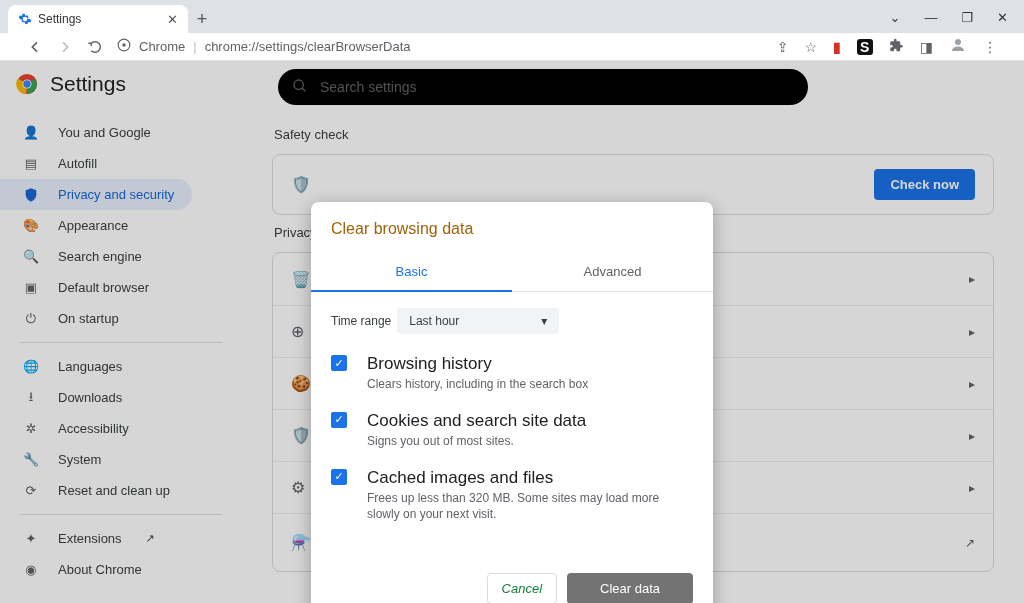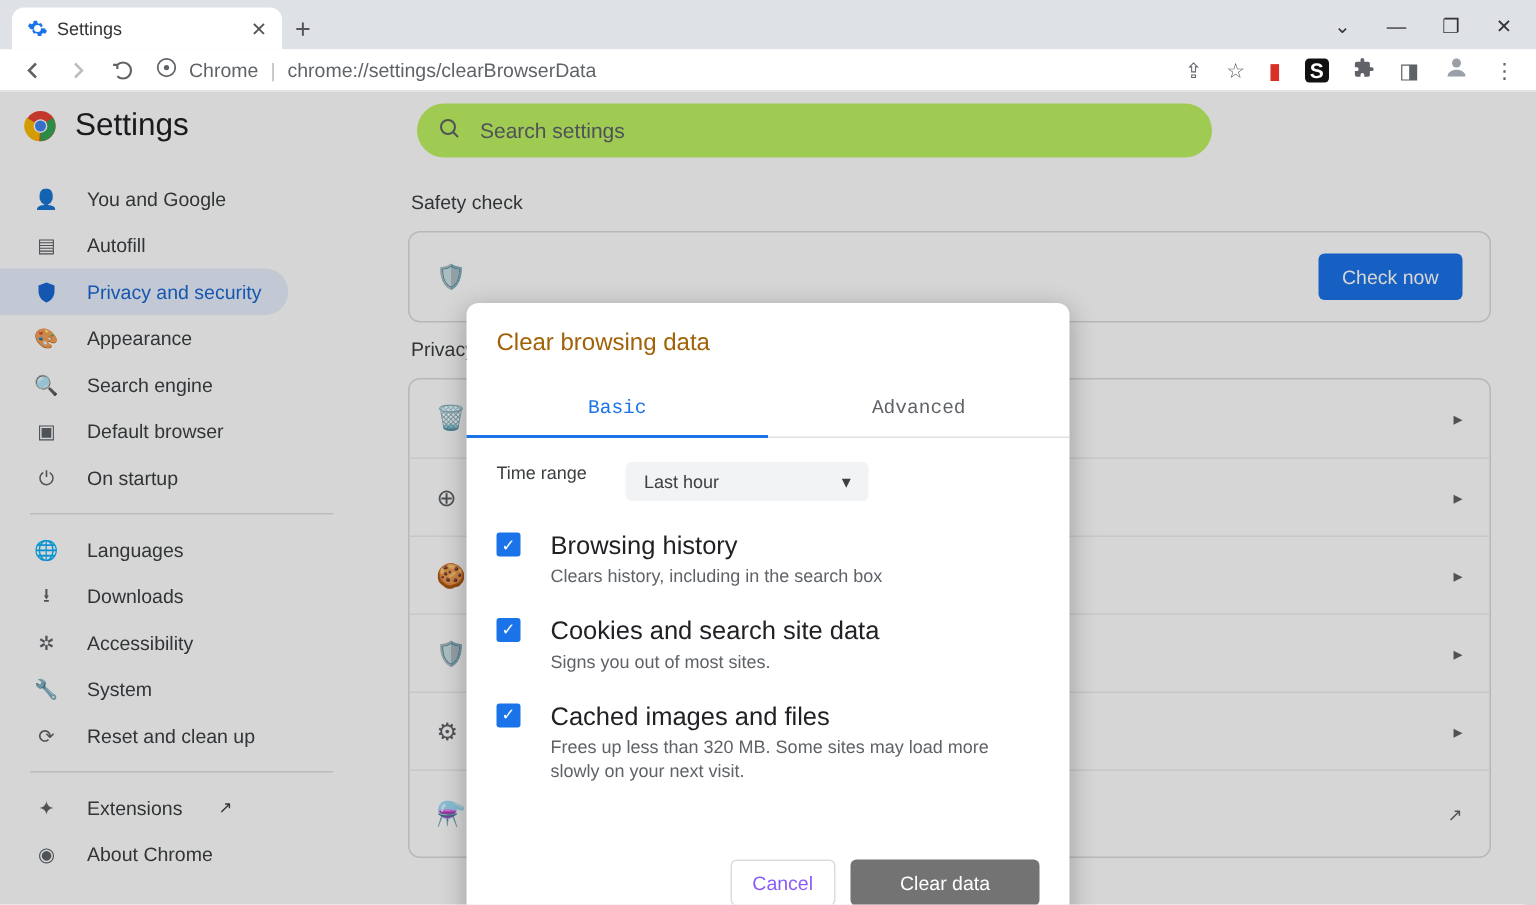--- a/index.html
+++ b/index.html
@@ -7,74 +7,74 @@
 
 
 .titlebar { height: 33px; background: #dee1e6; display: flex; align-items: flex-end; padding-left: 8px; }
 .tab { width: 180px; height: 28px; background: #fff; border-radius: 8px 8px 0 0; display: flex; align-items: center; padding: 0 10px; font-size: 12px; gap: 6px; }
 .tab .favicon { width: 14px; height: 14px; }
 .tab .title { flex: 1; color: #333; }
 .tab .close { font-size: 13px; color: #555; }
 .newtab { width: 28px; height: 28px; display: flex; align-items: center; justify-content: center; color: #555; font-size: 18px; }
 .window-controls { margin-left: auto; display: flex; gap: 24px; padding-right: 16px; padding-bottom: 8px; color: #333; font-size: 13px; align-items: center; }
 
-.addrbar { height: 28px; background: #fff; display: flex; align-items: center; padding: 0 14px; gap: 14px; border-bottom: 1px solid #e1e1e1; }
+.addrbar { height: 28px; background: #fff; display: flex; align-items: center; padding: 0 27px; gap: 14px; border-bottom: 1px solid #e1e1e1; }
 .nav-btn { width: 16px; height: 16px; color: #5f6368; display: flex; align-items: center; justify-content: center; }
 .nav-btn.disabled { color: #bdbdbd; }
 .url-area { display: flex; align-items: center; gap: 8px; font-size: 13px; color: #5f6368; }
 .url-host { color: #5f6368; }
 .url-sep { color: #bdbdbd; }
 .url-path { color: #5f6368; }
 .addr-icons { margin-left: auto; display: flex; gap: 16px; align-items: center; color: #5f6368; }
 .addr-icons span { font-size: 14px; }
 
 
 .page { height: 542px; background: #fff; display: flex; flex-direction: column; position: relative; }
 .overlay { position: absolute; inset: 0; background: rgba(0,0,0,0.16); z-index: 5; }
 .page-header { height: 46px; display: flex; align-items: center; padding: 0 16px; }
 .page-header .logo { width: 22px; height: 22px; margin-right: 12px; }
 .page-header h1 { font-size: 21px; font-weight: 500; color: #202124; }
-.search-bar { position: absolute; left: 278px; top: 8px; width: 530px; height: 36px; background: #bef264; border-radius: 18px; display: flex; align-items: center; padding: 0 14px; gap: 12px; color: #5f6368; font-size: 14px; }
+.search-bar { position: absolute; left: 278px; top: 8px; width: 530px; height: 36px; background: #000000; border-radius: 18px; display: flex; align-items: center; padding: 0 14px; gap: 12px; color: #5f6368; font-size: 14px; }
 
 .body { flex: 1; display: flex; }
 .sidebar { width: 242px; padding: 10px 0; }
 .side-item { height: 31px; display: flex; align-items: center; padding-left: 22px; gap: 18px; font-size: 13px; color: #3c4043; border-radius: 0 15px 15px 0; margin-right: 50px; cursor: pointer; }
 .side-item.active { background: #e8f0fe; color: #1967d2; font-weight: 500; }
 .side-item .icon { width: 18px; display: flex; justify-content: center; color: #5f6368; }
 .side-item.active .icon { color: #1967d2; }
 .side-sep { height: 1px; background: #e0e0e0; margin: 8px 20px 8px 20px; }
 .side-item .arrow { margin-left: 6px; font-size: 11px; }
 
 .main { flex: 1; padding: 10px 30px; }
 .section-title { font-size: 13px; color: #3c4043; margin: 10px 0 12px 2px; }
 .card { border: 1px solid #dadce0; border-radius: 8px; background: #fff; }
 .card-row { display: flex; align-items: center; padding: 14px 18px; gap: 16px; min-height: 52px; }
 .card-row + .card-row { border-top: 1px solid #eee; }
 .card-row .icon { width: 20px; color: #5f6368; }
 .card-row .label { flex: 1; font-size: 13px; color: #202124; }
 .card-row .sub { font-size: 12px; color: #5f6368; }
 .card-row .chevron { color: #5f6368; font-size: 12px; }
-.check-now-btn { background: #1a73e8; color: #fff; font-size: 13px; padding: 8px 16px; border-radius: 4px; border: none; font-weight: 400; }
+.check-now-btn { background: #1a73e8; color: #fff; font-size: 13px; padding: 8px 16px; border-radius: 4px; border: none; font-weight: 700; }
 
 
 .modal { position: absolute; left: 311px; top: 141px; width: 402px; background: #fff; border-radius: 8px; box-shadow: 0 4px 18px rgba(0,0,0,0.28); z-index: 10; }
 .modal-title { font-size: 16px; color: #a16207; padding: 18px 20px 14px; }
 .tabs { display: flex; height: 40px; border-bottom: 1px solid #e0e0e0; }
-.tab-item { flex: 1; display: flex; align-items: center; justify-content: center; font-size: 13px; color: #5f6368; font-weight: 500; cursor: pointer; font-family: Liberation Mono, monospace; }
+.tab-item { flex: 1; display: flex; align-items: center; justify-content: center; font-size: 13px; color: #5f6368; font-weight: 500; cursor: pointer; }
 .tab-item.active { color: #1a73e8; border-bottom: 2px solid #1a73e8; margin-bottom: -1px; }
 .modal-body { padding: 16px 20px; }
-.time-range-row { display: flex; align-items: flex-start; gap: 26px; margin-bottom: 20px; }
+.time-range-row { display: flex; align-items: center; gap: 6px; margin-bottom: 20px; }
 .time-range-row .label { font-size: 12px; color: #3c4043; }
 .dropdown { background: #f1f3f4; padding: 6px 12px; border-radius: 4px; font-size: 12px; color: #3c4043; display: flex; align-items: center; justify-content: space-between; width: 162px; }
 .check-row { display: flex; gap: 20px; margin-bottom: 18px; }
 .checkbox { width: 16px; height: 16px; background: #1a73e8; border-radius: 2px; display: flex; align-items: center; justify-content: center; color: #fff; font-size: 11px; flex-shrink: 0; margin-top: 1px; }
 .check-text .title { font-size: 17px; color: #202124; margin-bottom: 2px; }
 .check-text .desc { font-size: 12px; color: #5f6368; line-height: 1.4; }
 .modal-footer { display: flex; justify-content: flex-end; gap: 10px; padding: 16px 20px 18px; }
-.btn-cancel { background: #fff; border: 1px solid #dadce0; color: #8b5cf6; font-size: 13px; padding: 7px 14px; border-radius: 4px; font-weight: 500; }
+.btn-cancel { background: #fff; border: 1px solid #dadce0; color: #15803d; font-size: 13px; padding: 7px 14px; border-radius: 4px; font-weight: 500; font-style: italic; }
 .btn-primary { background: #737373; color: #fff; font-size: 13px; padding: 7px 33px; border-radius: 4px; border: none; font-weight: 500; }
 .s-icon { width:16px; height:16px; background:#111; color:#fff; font-size:11px; display:flex; align-items:center; justify-content:center; font-weight:700; border-radius:3px; }
 .red-icon { color:#d93025; font-weight:700; font-size:13px; }
 </style>
 </head>
 <body>
 
 <div class="titlebar">
   <div class="tab">
     <span class="favicon">

